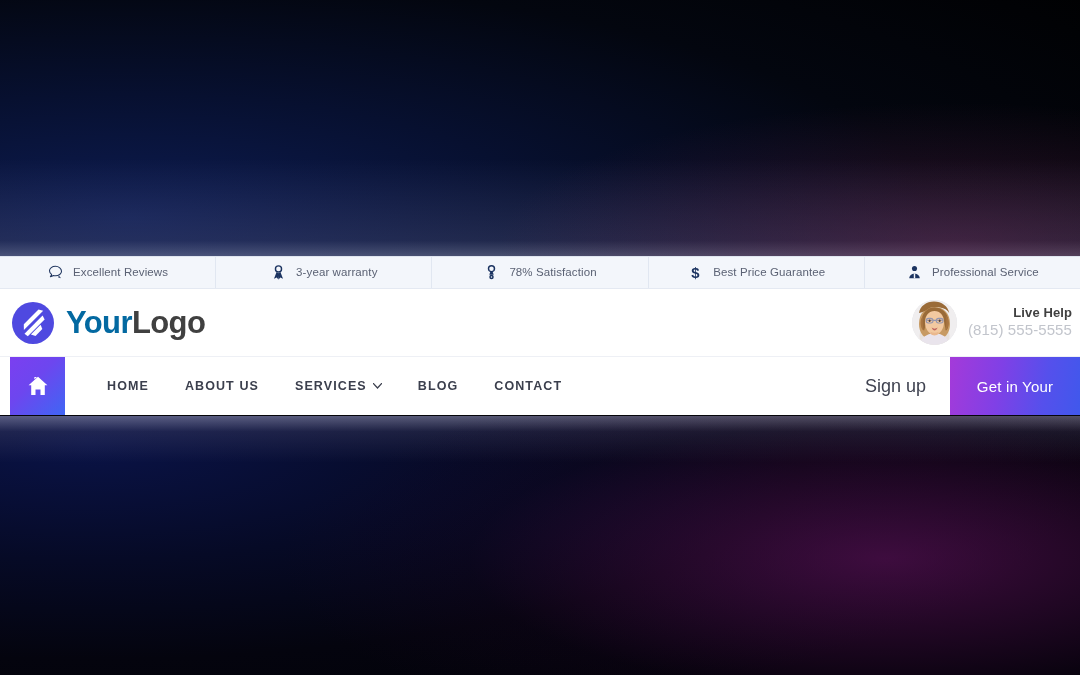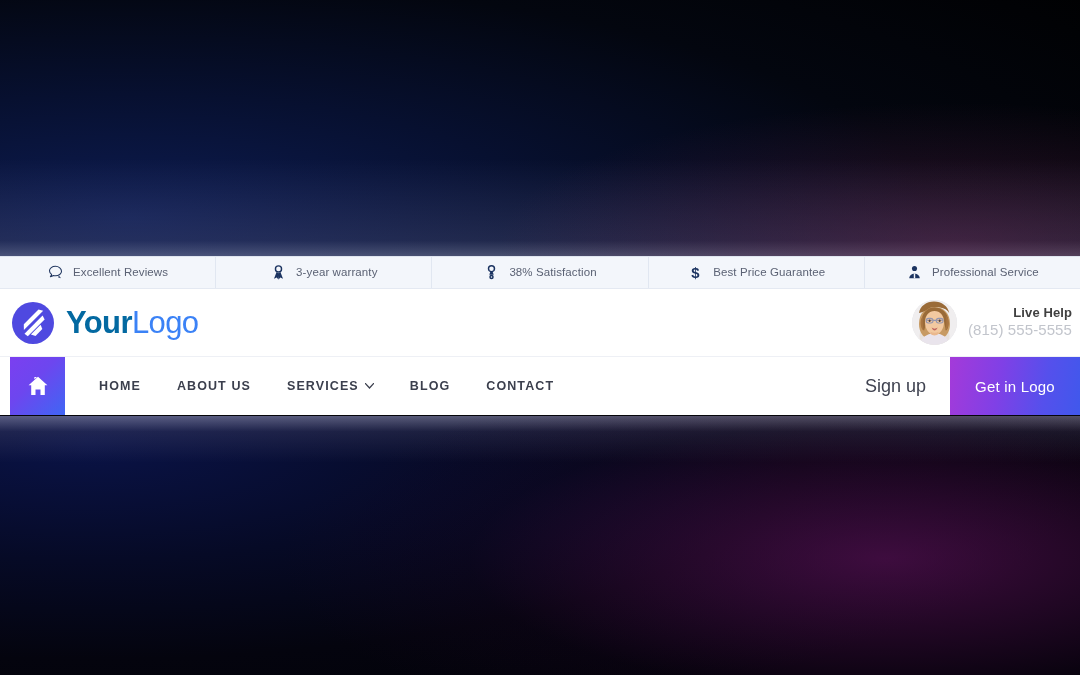--- a/index.html
+++ b/index.html
@@ -74,21 +74,21 @@
   .headrow {
     height:68px; display:flex; align-items:center;
     padding:0 8px 0 10px; background:#fff;
     border-bottom:1px solid #eef0f5;
   }
   .brand { display:flex; align-items:center; gap:10px; }
   .logo-mark { width:46px; height:46px; flex:none; display:block; }
   .logo-mark svg { display:block; }
   .brand-text { font-size:31px; line-height:1; letter-spacing:-.6px; }
   .brand-text .b1 { color:#0369a1; font-weight:bold; }
-  .brand-text .b2 { color:#3b82f6; font-weight:normal; }
+  .brand-text .b2 { color:#404040; font-weight:bold; }
 
   .help { margin-left:auto; display:flex; align-items:center; gap:11px; }
   .avatar {
     width:45px; height:45px; border-radius:50%; flex:none;
     overflow:hidden; background:#efeff1;
     box-shadow:0 0 0 1px #e9e9ec inset;
   }
   .avatar svg { display:block; }
   .help-txt { text-align:right; line-height:1.12; }
   .help-title { font-size:13px; font-weight:bold; color:#404040; letter-spacing:.1px; }
@@ -98,21 +98,21 @@
   .navrow {
     position:relative; height:58px; display:flex; align-items:stretch;
     background:#fff; padding-left:10px;
   }
   .home-tile {
     width:55px; align-self:stretch; flex:none;
     background:linear-gradient(135deg,#7b3ff0 0%,#6d46ef 42%,#3f66f4 100%);
     display:flex; align-items:center; justify-content:center;
   }
   .home-tile svg { display:block; }
-  .menu { display:flex; align-items:center; gap:0; padding-left:16px; }
+  .menu { display:flex; align-items:center; gap:0; padding-left:16px;margin-left:8px; }
   .menu-item {
     display:flex; align-items:center; gap:6px;
     padding:0 18px; height:100%;
     font-size:12.5px; font-weight:bold; letter-spacing:1.1px;
     color:#3b3f4d; white-space:nowrap;
   }
   .chev { display:block; width:9px; height:6px; }
   .chev svg { display:block; }
   .nav-right { margin-left:auto; display:flex; align-items:stretch; }
   .signup {
@@ -161,21 +161,21 @@
 
       <div class="feat">
         <span class="ico">
           <svg viewBox="0 0 24 24" fill="#1c3461">
             <circle cx="12" cy="6.6" r="4.2" fill="none" stroke="#1c3461" stroke-width="2.1"></circle>
             <path d="M10.2 11.4 8.9 15h6.2l-1.3-3.6z"></path>
             <circle cx="12" cy="18.4" r="3.2"></circle>
             <circle cx="12" cy="18.4" r="1.1" fill="#f3f6fb"></circle>
           </svg>
         </span>
-        <span class="lbl">38% Satisfaction</span>
+        <span class="lbl">78% Satisfaction</span>
       </div>
 
       <div class="feat">
         <span class="ico">
           <svg viewBox="0 0 24 24">
             <text x="12" y="19.4" text-anchor="middle" font-family="Liberation Sans, sans-serif" font-size="21" font-weight="bold" fill="#1c3461">$</text>
           </svg>
         </span>
         <span class="lbl">Best Price Guarantee</span>
       </div>
@@ -280,19 +280,19 @@
         <a class="menu-item">
           <span>BLOG</span>
         </a>
         <a class="menu-item">
           <span>CONTACT</span>
         </a>
       </nav>
 
       <div class="nav-right">
         <a class="signup">Sign up</a>
-        <a class="cta">Get in Logo</a>
+        <a class="cta">Get in Your</a>
       </div>
 
     </div>
 
   </div>
 </div>
 
 </body></html>

